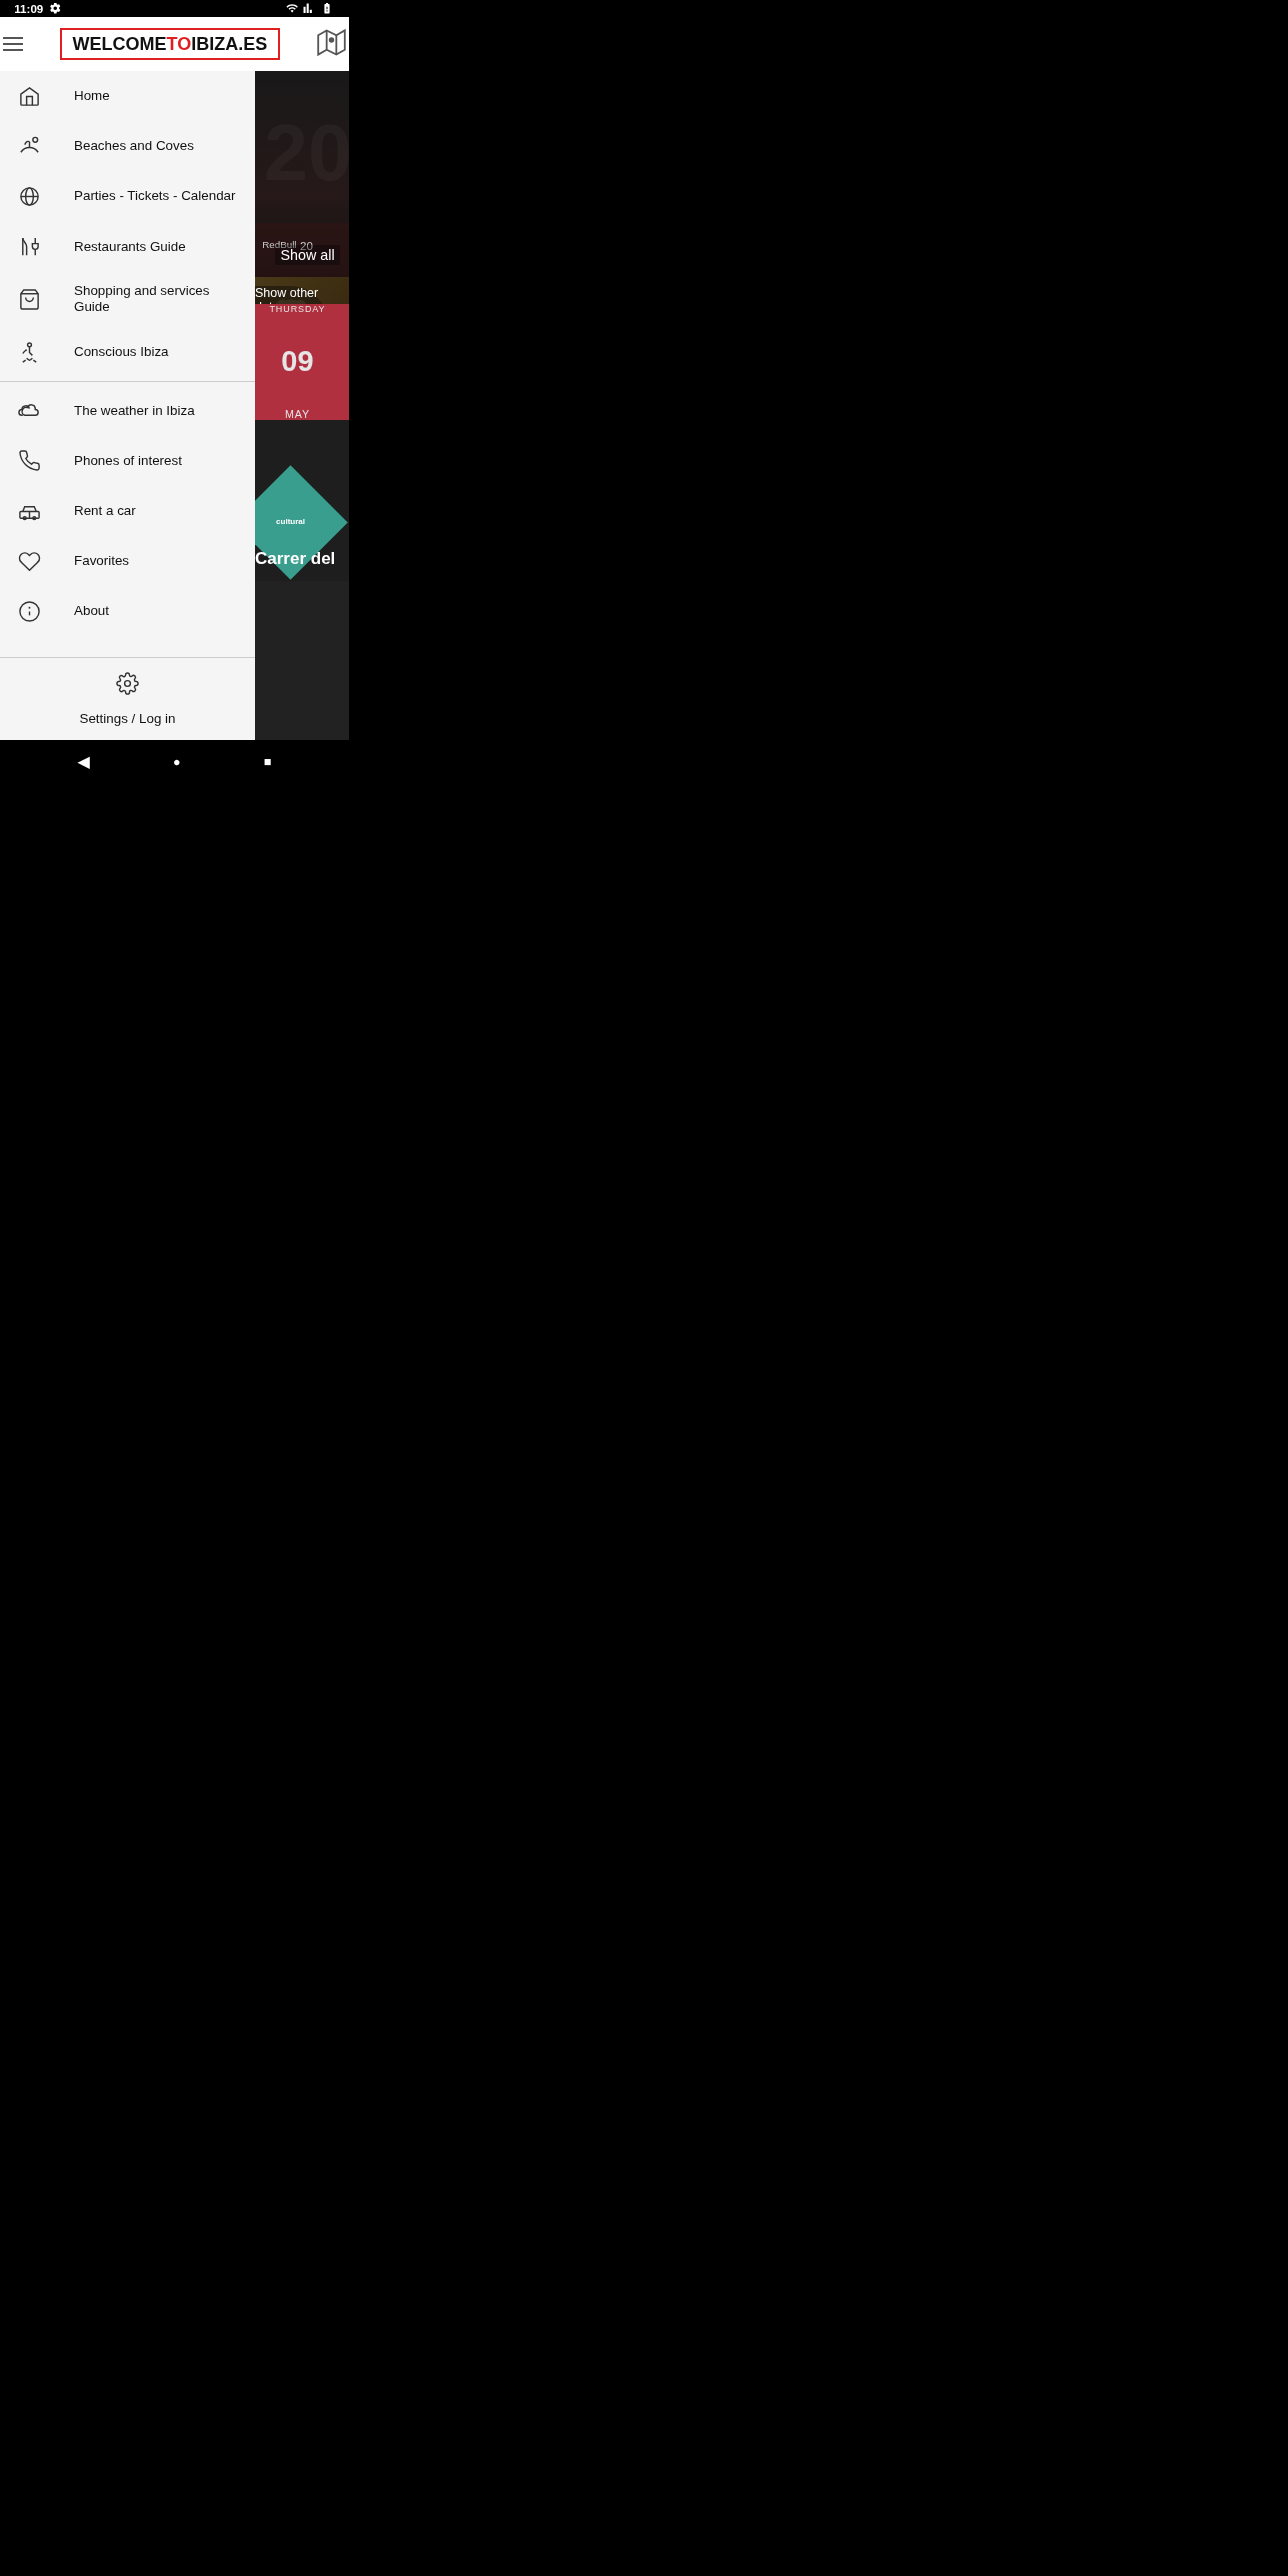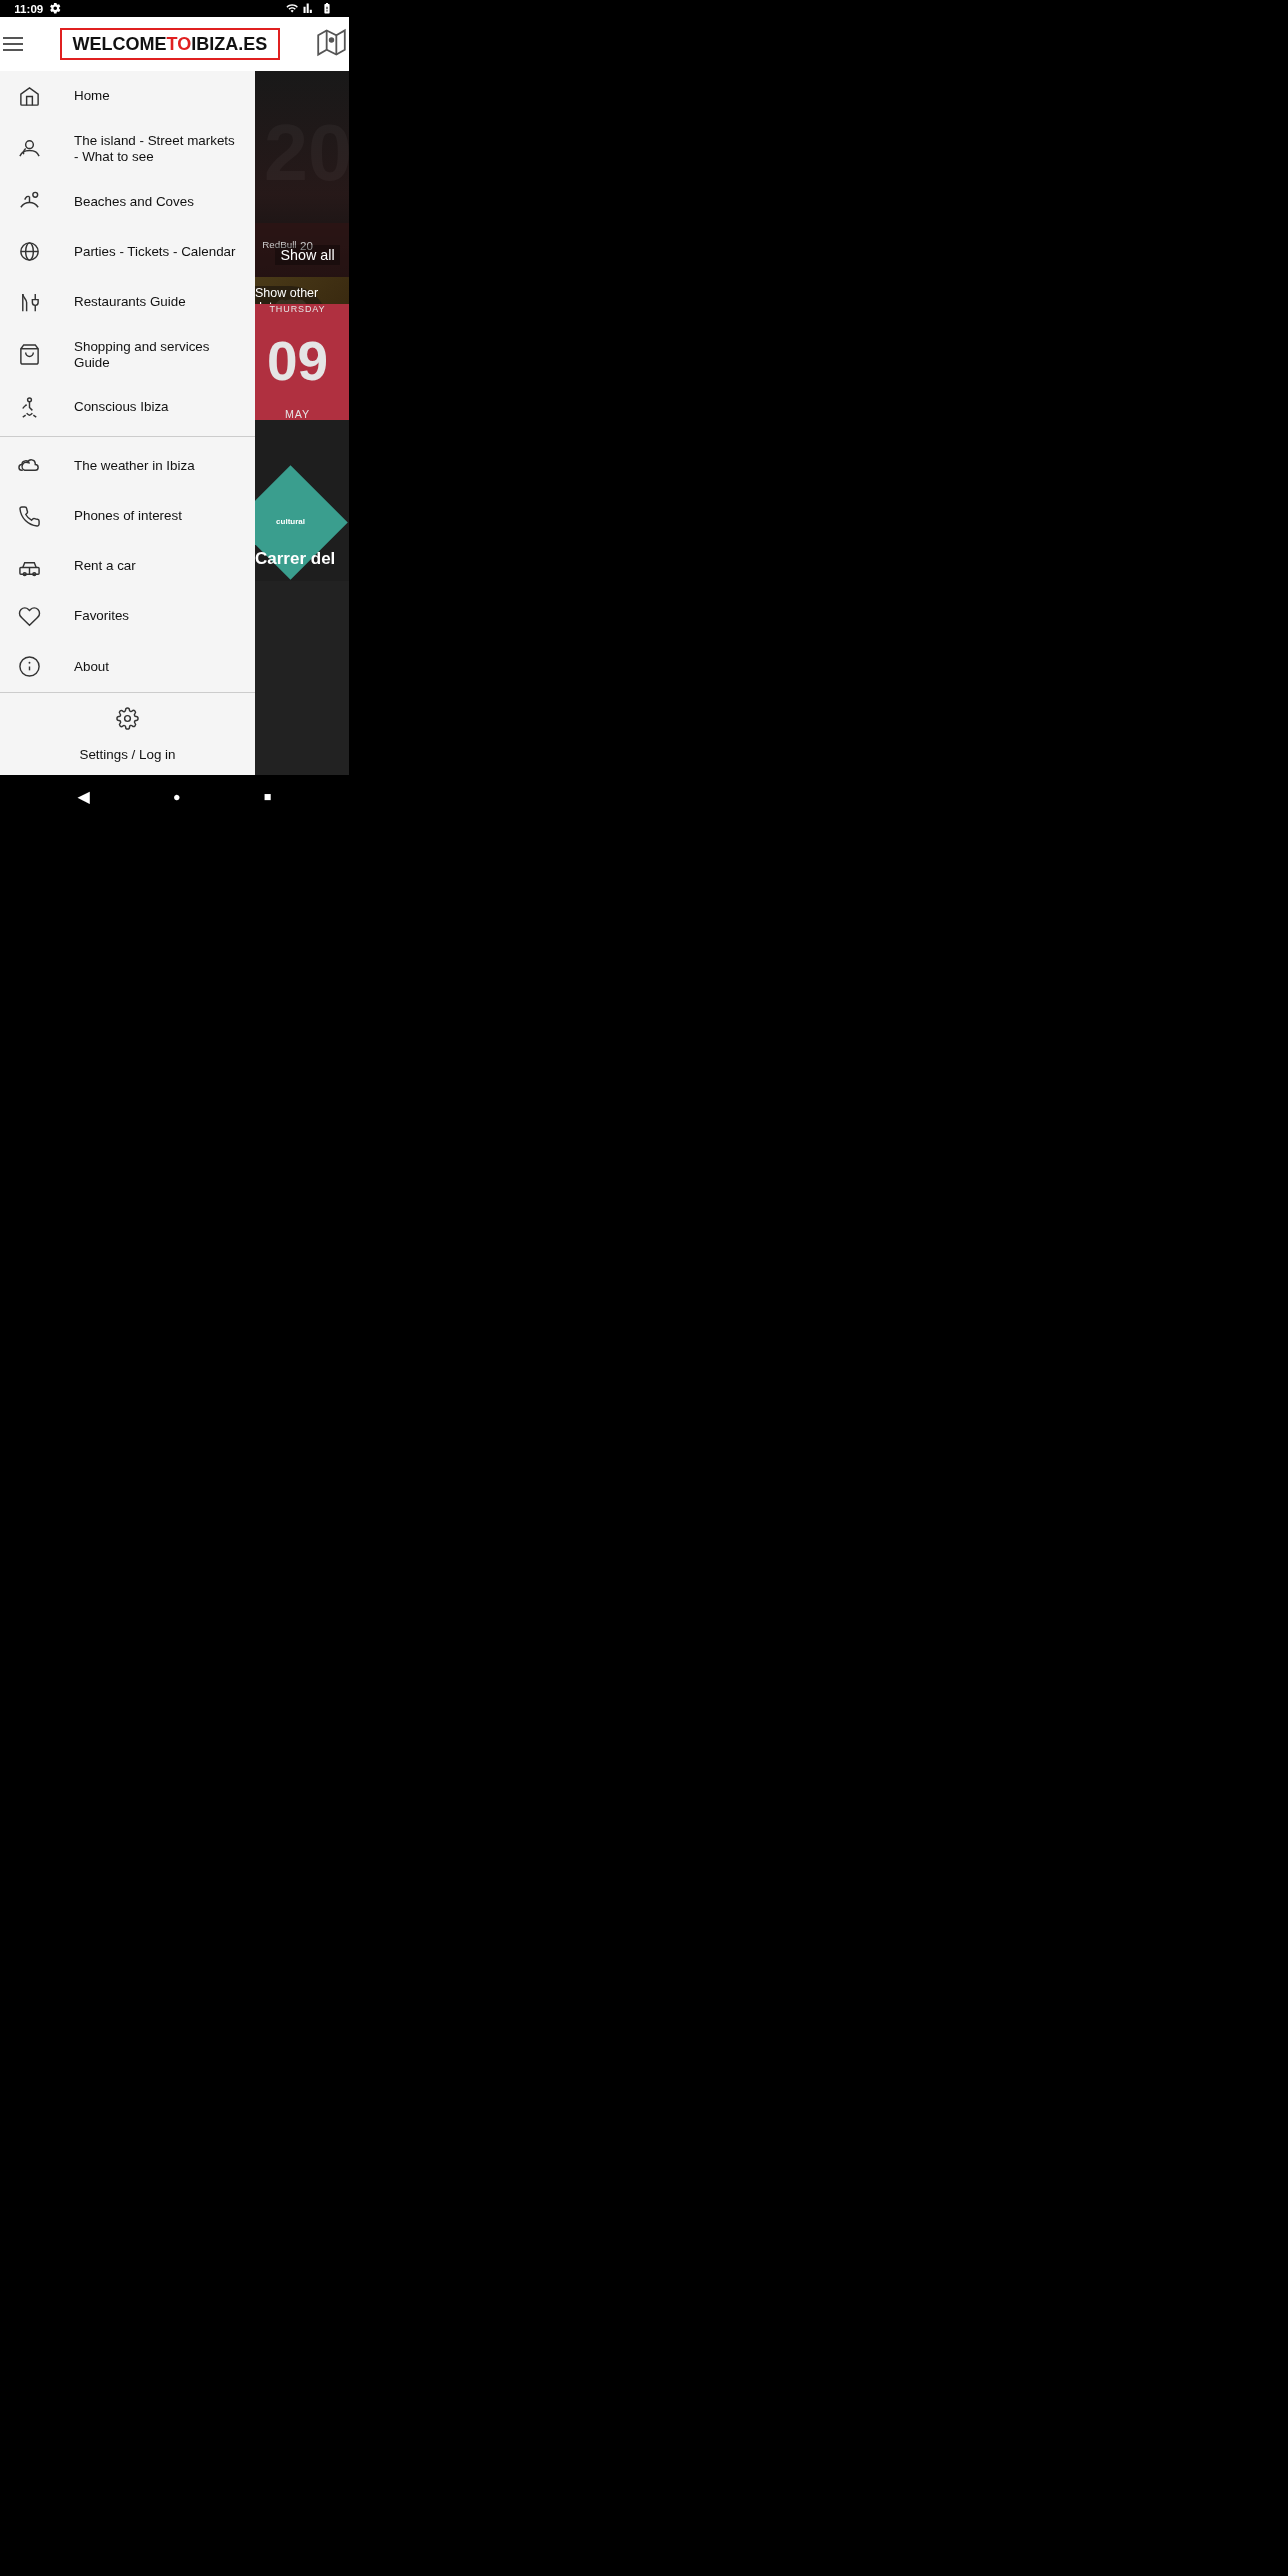--- a/index.html
+++ b/index.html
@@ -169,21 +169,21 @@
       bottom: 0; right: 0;
       width: 103px; height: 116px;
       background: #b03040;
       display: flex;
       flex-direction: column;
       align-items: center;
       justify-content: space-between;
       color: #e5e5e5;
     }
     .date-card .day-name { font-size: 9px; letter-spacing: 0.9px; }
-    .date-card .day-num { font-size: 55px; font-weight: bold; line-height: 1; }
+    .date-card .day-num { font-size: 29px; font-weight: bold; line-height: 1; }
     .date-card .month { font-size: 10.7px; letter-spacing: 0.9px; }
 
     .content-section-3 {
       background: #2a2a2a;
       height: 161px;
       position: relative;
     }
 
     
     .nav-bar {
@@ -256,30 +256,20 @@
       <div class="drawer-item">
         <div class="drawer-item-icon">
           <svg viewBox="0 0 24 24" fill="none" stroke="#333" stroke-width="1.5">
               <path d="M3 9.5L12 3l9 6.5V20a1 1 0 0 1-1 1H4a1 1 0 0 1-1-1V9.5z"></path>
               <polyline points="9 21 9 12 15 12 15 21"></polyline>
             </svg>
         </div>
         <span class="drawer-item-label">Home</span>
       </div>
 
-      <div class="drawer-item">
-        <div class="drawer-item-icon">
-          <svg viewBox="0 0 24 24" fill="none" stroke="#333" stroke-width="1.5">
-            <circle cx="12" cy="8" r="4"></circle>
-            <path d="M2 20c2-4 4-6 10-6s8 2 10 6"></path>
-            <path d="M8 12c-2 2-3 4-2 6"></path>
-          </svg>
-        </div>
-        <span class="drawer-item-label">The island - Street markets - What to see</span>
-      </div>
 
       <div class="drawer-item">
         <div class="drawer-item-icon">
           <svg viewBox="0 0 24 24" fill="none" stroke="#333" stroke-width="1.5">
             <path d="M3 18c2-3 5-5 9-5s7 2 9 5"></path>
             <path d="M12 13V7"></path>
             <path d="M7 10c1.5-3 3-4 5-3"></path>
             <circle cx="18" cy="5" r="2.5"></circle>
           </svg>
         </div>

